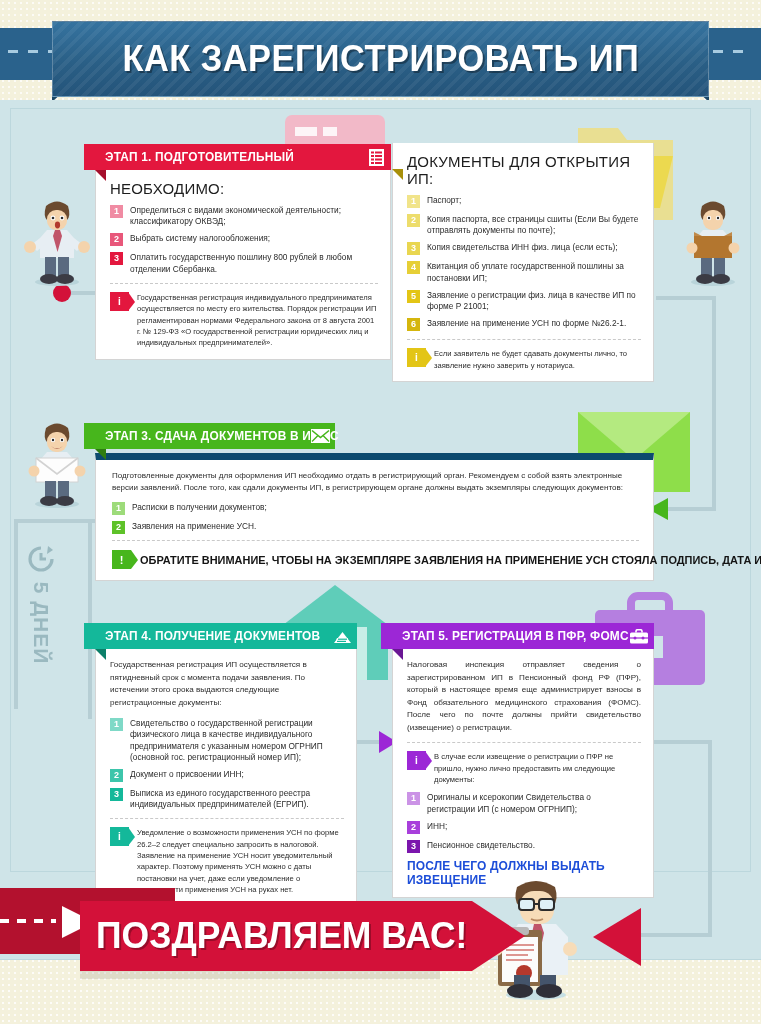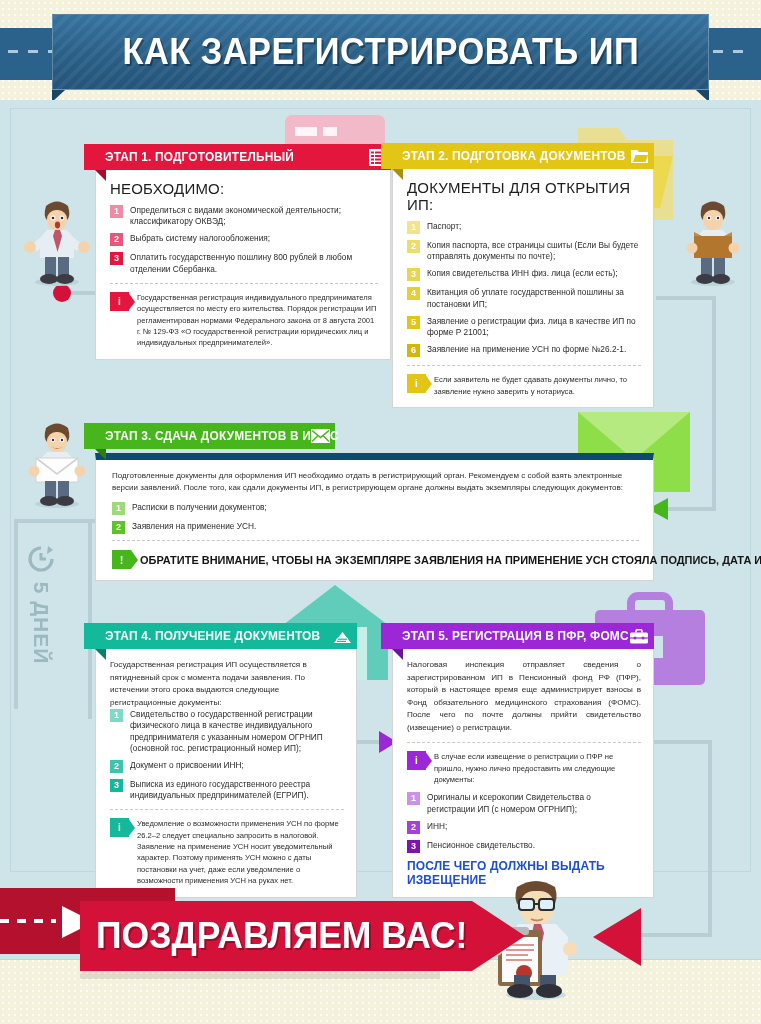--- a/index.html
+++ b/index.html
@@ -28,21 +28,21 @@
   .ribbon-band:before { left: 8px; }
   .ribbon-band:after { right: 8px; }
   .ribbon-fold-l, .ribbon-fold-r {
     position: absolute; top: 80px; width: 0; height: 0;
     border-top: 22px solid #1b4766;
   }
   .ribbon-fold-l { left: 52px; border-right: 24px solid transparent; }
   .ribbon-fold-r { right: 52px; border-left: 24px solid transparent; }
 
   .title-plate {
-    position: absolute; left: 52px; top: 14px; width: 657px; height: 76px;
+    position: absolute; left: 52px; top: 21px; width: 657px; height: 76px;
     background:
       repeating-linear-gradient(135deg, rgba(255,255,255,.055) 0 4px, transparent 4px 9px),
       linear-gradient(180deg, #35739f 0%, #2a5f86 55%, #24547a 100%);
     border: 1px solid rgba(255,255,255,.25);
     display: flex; align-items: center; justify-content: center;
   }
   .title-plate h1 {
     font-size: 37px; letter-spacing: .5px; color: #fff;
     font-weight: bold; font-family: "Liberation Sans Narrow","Liberation Sans",sans-serif;
     transform: scaleX(.93);
@@ -179,21 +179,21 @@
 
   
   #stage4 { left: 95px; top: 623px; width: 262px; }
   #stage4 .card-head { background: #14b89a; }
   #stage4 .head-fold { border-top: 11px solid #0c7f69; }
   #stage4 .note-flag { background: #14b89a; }
   #stage4 .note-flag:after { border-left: 7px solid #14b89a; }
   #stage4 .card-head:before {
     content:""; position:absolute; left:-11px; top:0; width:11px; height:26px; background:#14b89a;
   }
-  #stage4 .intro { font-size: 8.1px; line-height: 1.55; color: #2b2b2b; }
+  #stage4 .intro { font-size: 8.1px; line-height: 1.55; color: #2b2b2b; margin-bottom: 9px; }
 
   
   #stage5 { left: 392px; top: 623px; width: 262px; }
   #stage5 .card-head { background: #9c27d6; }
   #stage5 .head-fold { border-top: 11px solid #6a1794; }
   #stage5 .note-flag { background: #9c27d6; }
   #stage5 .note-flag:after { border-left: 7px solid #9c27d6; }
   #stage5 .card-head:before {
     content:""; position:absolute; left:-11px; top:0; width:11px; height:26px; background:#9c27d6;
   }
@@ -472,29 +472,20 @@
       </li>
     </ul>
     <div class="note">
       <span class="note-flag">i</span>
       <span>Государственная регистрация индивидуального предпринимателя осуществляется по месту его жительства. Порядок регистрации ИП регламентирован нормами Федерального закона от 8 августа 2001 г. № 129-ФЗ «О государственной регистрации юридических лиц и индивидуальных предпринимателей».</span>
     </div>
   </div>
 </div>
 
 <div class="card" id="stage2">
-  <div class="card-head">
-    <span class="hd-text">ЭТАП 2. ПОДГОТОВКА ДОКУМЕНТОВ</span>
-    <span class="hd-icon">
-      <svg width="17" height="14" viewBox="0 0 17 14">
-        <path d="M0 1 h6 l2 2 h9 v11 H0Z" fill="#fff"></path>
-        <path d="M2 13 l2.5 -7 h12.5 l-2.5 7Z" fill="#e3c516"></path>
-      </svg>
-    </span>
-  </div>
   <div class="head-fold"></div>
   <div class="card-body">
     <div class="body-title">ДОКУМЕНТЫ ДЛЯ ОТКРЫТИЯ ИП:</div>
     <ul class="num-list">
       <li>
         <span class="num-badge" style="background:#f1e48a">1</span>
         <span>Паспорт;</span>
       </li>
       <li>
         <span class="num-badge" style="background:#eddd6c">2</span>

